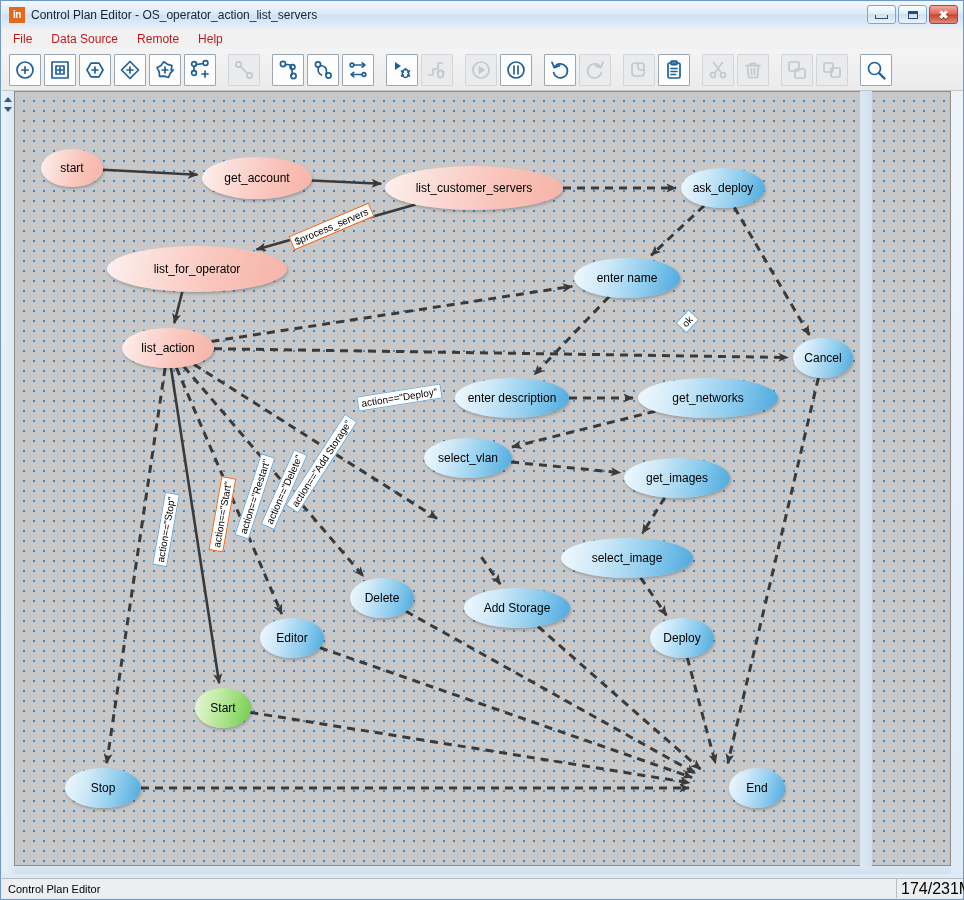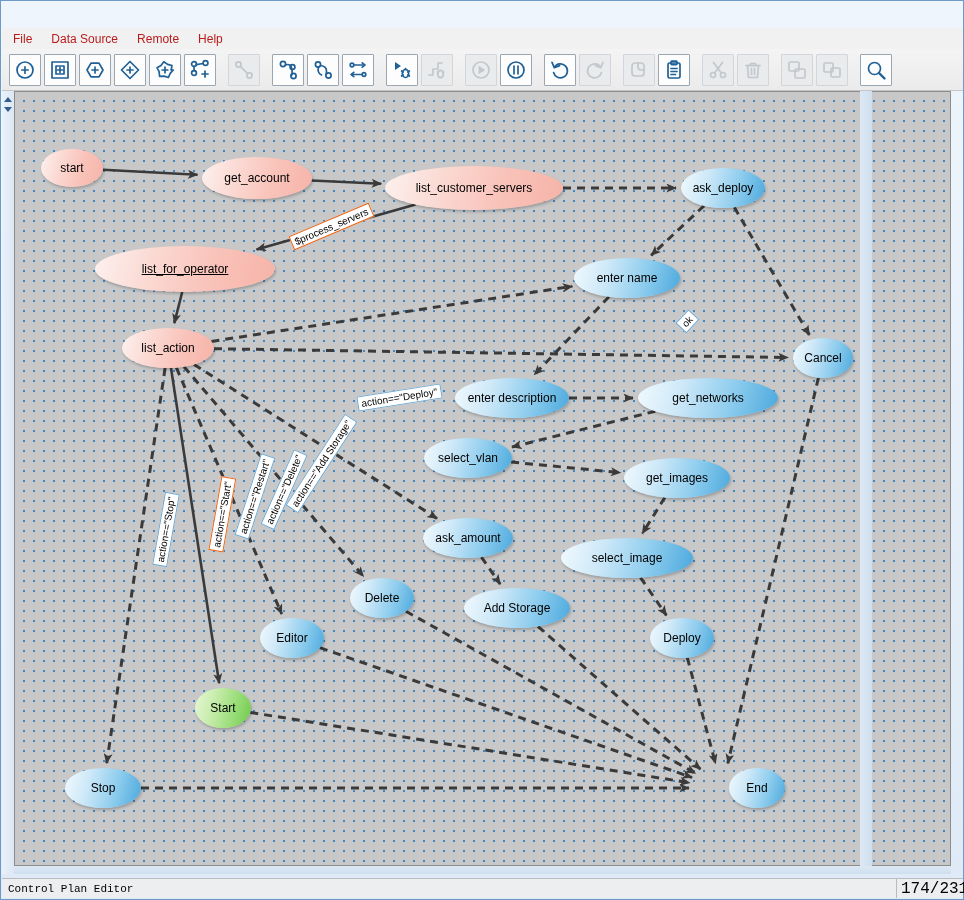--- a/index.html
+++ b/index.html
@@ -121,36 +121,51 @@
     font-size:10px;color:#000;white-space:nowrap;
     padding:1px 3px;line-height:11px;
     transform-origin:center center;
   }
   .edge-label.accent{border-color:#e8681b;}
 
   
   #status-bar{
     position:absolute;left:1px;bottom:1px;width:961px;height:20px;
     background:#eceef0;border-top:1px solid #b7bcc2;
-    display:flex;align-items:center;box-sizing:border-box;font-family:Liberation Mono, monospace;
+    display:flex;align-items:center;box-sizing:border-box;
   }
   #status-left{
     flex:1;font-size:11px;color:#000;padding-left:6px;
     border-right:1px solid #b7bcc2;height:100%;display:flex;align-items:center;
   }
   #status-mem{
     width:62px;font-size:16px;color:#000;padding-left:4px;
     height:100%;display:flex;align-items:center;
   }
 </style>
 </head>
 <body>
 
 <div id="app-window">
 
+  <div id="title-bar">
+    <div id="app-icon">in</div>
+    <div id="title-text">Control Plan Editor - OS_operator_action_list_servers</div>
+    <div id="win-buttons">
+      <div class="win-btn">
+        <div class="glyph-min"></div>
+      </div>
+      <div class="win-btn">
+        <div class="glyph-max"></div>
+      </div>
+      <div class="win-btn close">
+        <div class="glyph-close">✖</div>
+      </div>
+    </div>
+  </div>
 
   <div id="menu-bar">
     <div class="menu-item">File</div>
     <div class="menu-item">Data Source</div>
     <div class="menu-item">Remote</div>
     <div class="menu-item">Help</div>
   </div>
 
   <div id="toolbar">
       <div class="tb-btn">
@@ -432,21 +447,21 @@
           </svg>
       <div class="node pink" style="left: 26px; top: 57px; width: 62px; height: 38px;">
             <span>start</span>
           </div>
           <div class="node pink" style="left: 370px; top: 74px; width: 178px; height: 44px;">
             <span>list_customer_servers</span>
           </div>
           <div class="node pink" style="left: 187px; top: 65px; width: 110px; height: 42px;">
             <span>get_account</span>
           </div>
-          <div class="node pink" style="left: 80px; top: 154px; width: 180px; height: 46px; text-decoration: underline;">
+          <div class="node pink" style="left: 92px; top: 154px; width: 180px; height: 46px;">
             <span>list_for_operator</span>
           </div>
           <div class="node pink" style="left: 107px; top: 236px; width: 92px; height: 40px;">
             <span>list_action</span>
           </div>
           <div class="node blue" style="left: 666px; top: 76px; width: 84px; height: 40px;">
             <span>ask_deploy</span>
           </div>
           <div class="node blue" style="left: 559px; top: 166px; width: 106px; height: 40px;">
             <span>enter name</span>
@@ -455,23 +470,20 @@
             <span>enter description</span>
           </div>
           <div class="node blue" style="left: 623px; top: 286px; width: 140px; height: 40px;">
             <span>get_networks</span>
           </div>
           <div class="node blue" style="left: 409px; top: 346px; width: 88px; height: 40px;">
             <span>select_vlan</span>
           </div>
           <div class="node blue" style="left: 609px; top: 366px; width: 106px; height: 40px;">
             <span>get_images</span>
-          </div>
-          <div class="node blue" style="left: 408px; top: 426px; width: 90px; height: 40px;">
-            <span>ask_amount</span>
           </div>
           <div class="node blue" style="left: 546px; top: 446px; width: 132px; height: 40px;">
             <span>select_image</span>
           </div>
           <div class="node blue" style="left: 449px; top: 496px; width: 106px; height: 40px;">
             <span>Add Storage</span>
           </div>
           <div class="node blue" style="left: 335px; top: 486px; width: 64px; height: 40px;">
             <span>Delete</span>
           </div>

